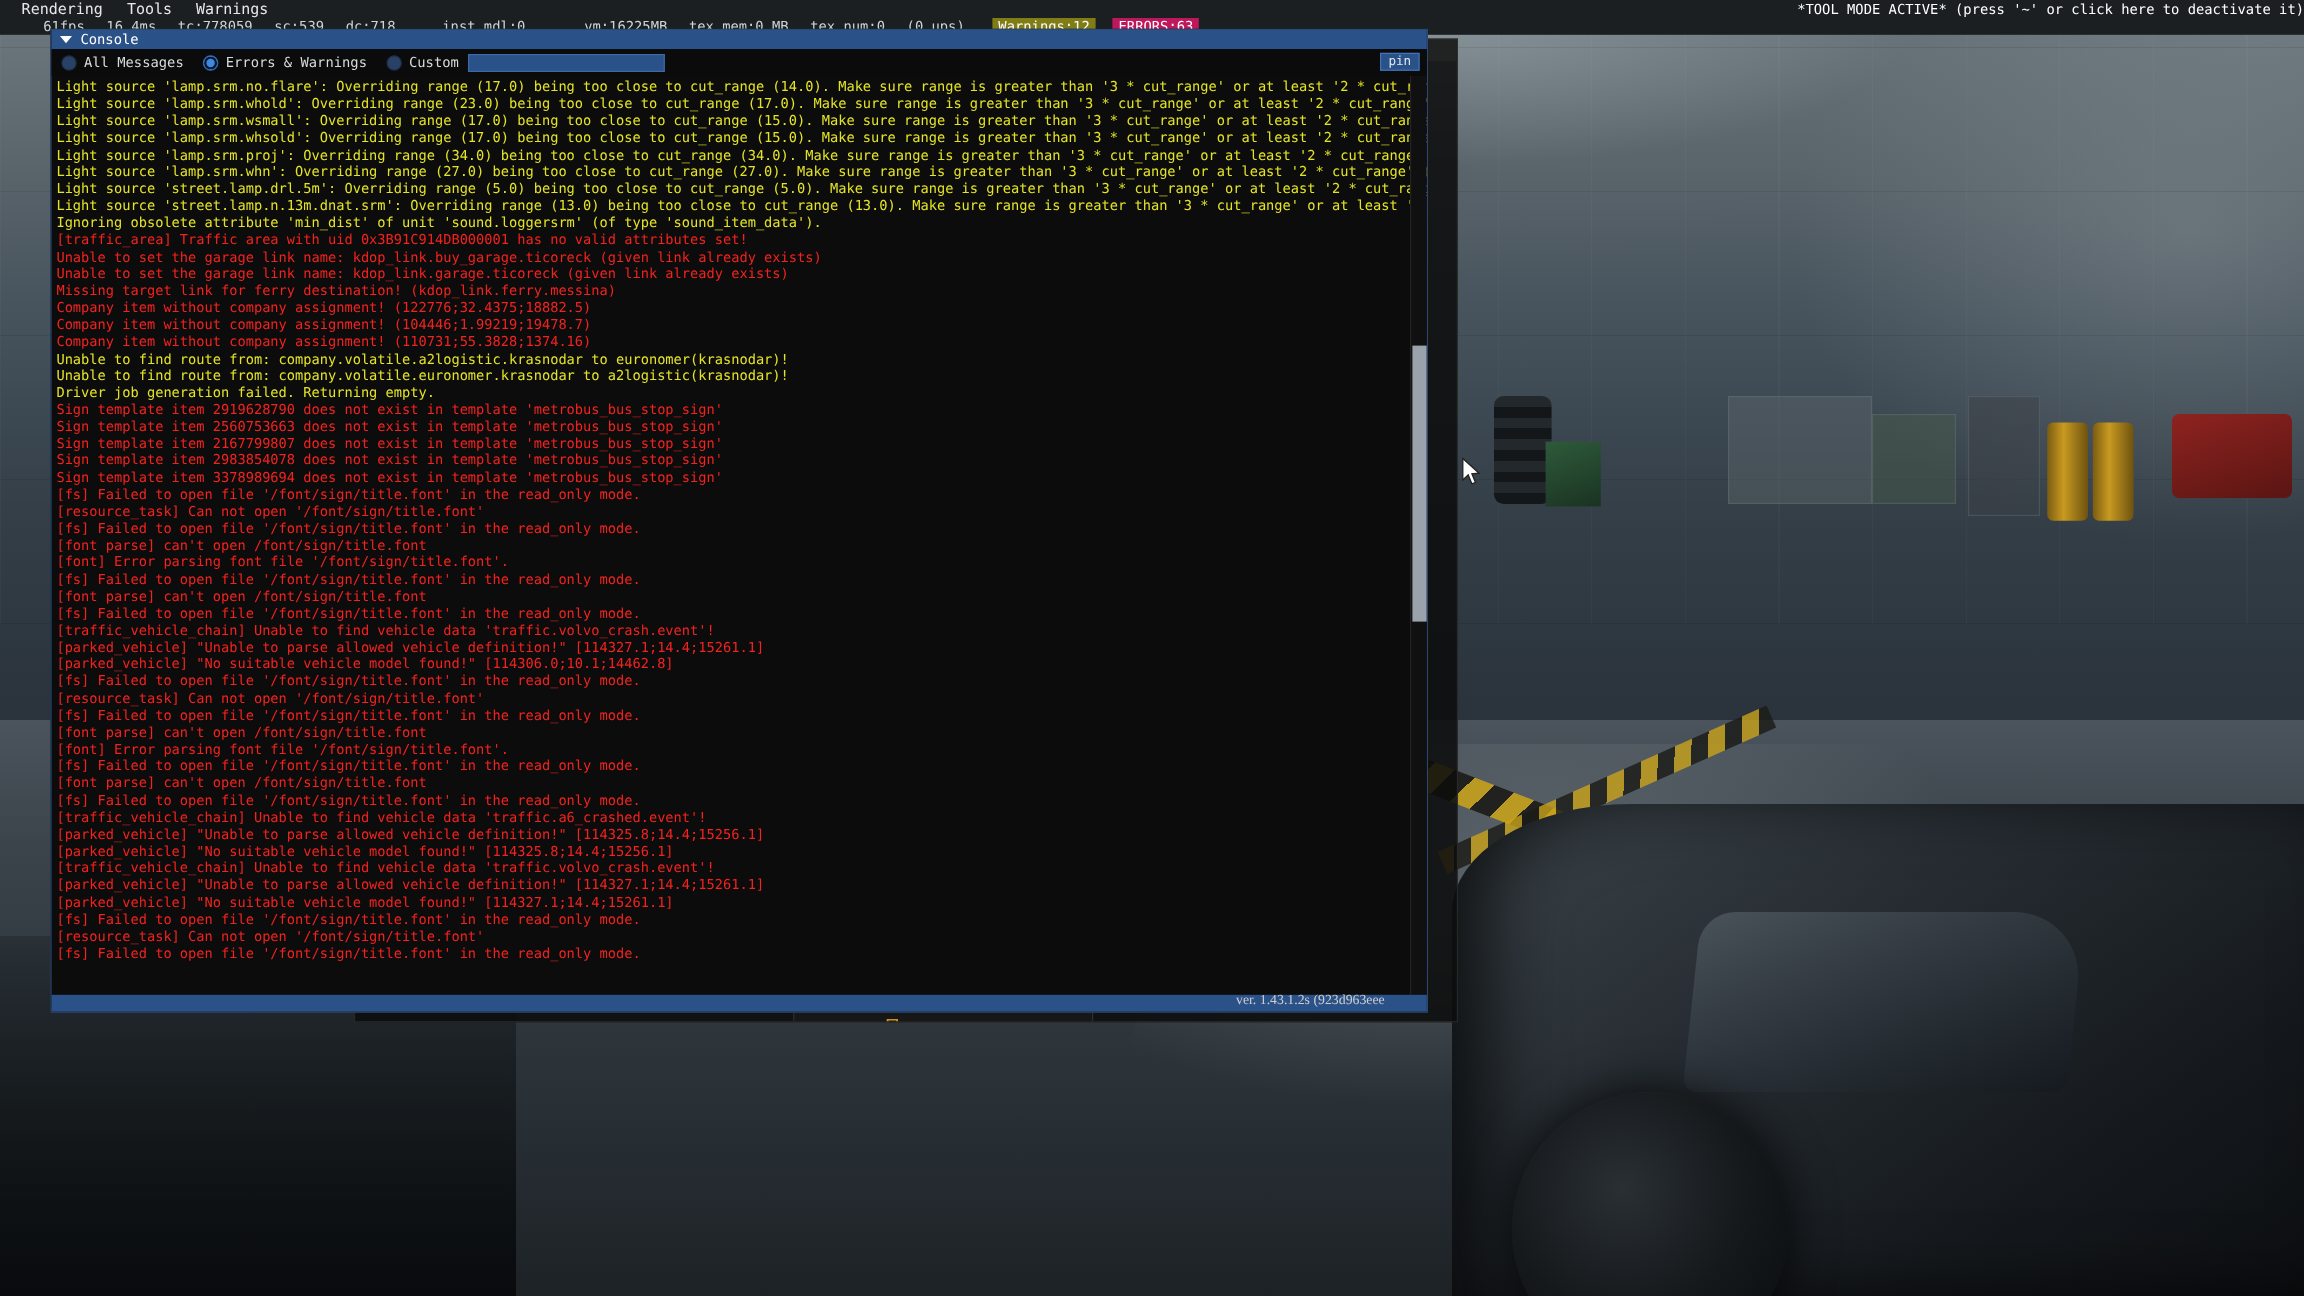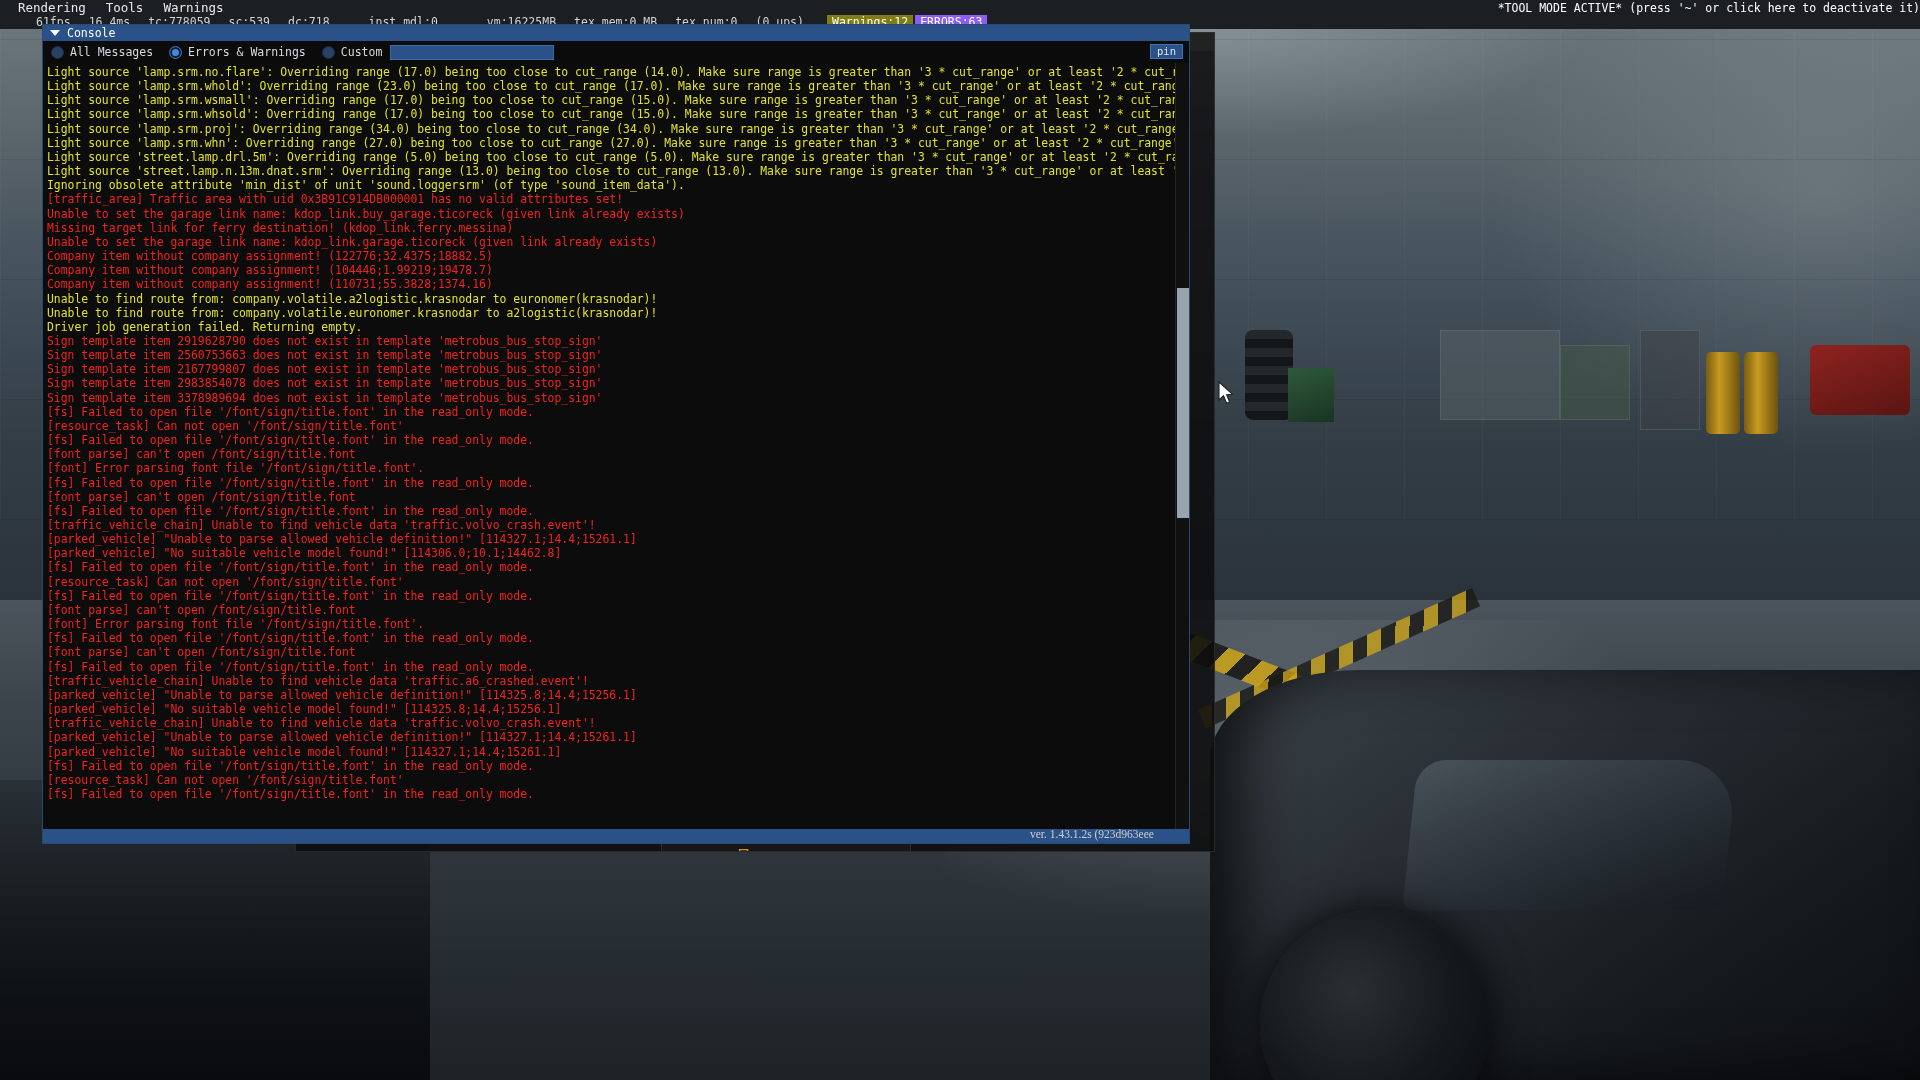--- a/index.html
+++ b/index.html
@@ -163,24 +163,24 @@
   }
   .stats-row .seg { padding: 0 9px; }
   .stats-row .seg.first { padding-left: 36px; }
   .stat-warn {
     background: #807d16;
     color: #ffffff;
     padding: 0 5px;
     margin-left: 14px;
   }
   .stat-err {
-    background: #8b5cf6;
+    background: #be185d;
     color: #ffffff;
     padding: 0 5px;
-    margin-left: 2px;
+    margin-left: 14px;
   }
   .toolmode {
     position: absolute;
     right: 0; top: 0;
     font-size: 11.5px;
     line-height: 16px;
     color: #ffffff;
     font-family: "DejaVu Sans Mono", monospace;
     white-space: nowrap;
     cursor: pointer;
@@ -628,22 +628,22 @@
           <div class="log-line warn">Light source 'lamp.srm.whold': Overriding range (23.0) being too close to cut_range (17.0). Make sure range is greater than '3 * cut_range' or at least '2 * cut_range' (10% error).</div>
           <div class="log-line warn">Light source 'lamp.srm.wsmall': Overriding range (17.0) being too close to cut_range (15.0). Make sure range is greater than '3 * cut_range' or at least '2 * cut_range' (10% error).</div>
           <div class="log-line warn">Light source 'lamp.srm.whsold': Overriding range (17.0) being too close to cut_range (15.0). Make sure range is greater than '3 * cut_range' or at least '2 * cut_range' (10% error).</div>
           <div class="log-line warn">Light source 'lamp.srm.proj': Overriding range (34.0) being too close to cut_range (34.0). Make sure range is greater than '3 * cut_range' or at least '2 * cut_range' (10% error).</div>
           <div class="log-line warn">Light source 'lamp.srm.whn': Overriding range (27.0) being too close to cut_range (27.0). Make sure range is greater than '3 * cut_range' or at least '2 * cut_range' (10% error).</div>
           <div class="log-line warn">Light source 'street.lamp.drl.5m': Overriding range (5.0) being too close to cut_range (5.0). Make sure range is greater than '3 * cut_range' or at least '2 * cut_range' (10% error).</div>
           <div class="log-line warn">Light source 'street.lamp.n.13m.dnat.srm': Overriding range (13.0) being too close to cut_range (13.0). Make sure range is greater than '3 * cut_range' or at least '2 * cut_range' (10% error).</div>
           <div class="log-line warn">Ignoring obsolete attribute 'min_dist' of unit 'sound.loggersrm' (of type 'sound_item_data').</div>
           <div class="log-line err">[traffic_area] Traffic area with uid 0x3B91C914DB000001 has no valid attributes set!</div>
           <div class="log-line err">Unable to set the garage link name: kdop_link.buy_garage.ticoreck (given link already exists)</div>
+          <div class="log-line err">Unable to set the garage link name: kdop_link.garage.ticoreck (given link already exists)</div>
           <div class="log-line err">Missing target link for ferry destination! (kdop_link.ferry.messina)</div>
-          <div class="log-line err">Unable to set the garage link name: kdop_link.garage.ticoreck (given link already exists)</div>
           <div class="log-line err">Company item without company assignment! (122776;32.4375;18882.5)</div>
           <div class="log-line err">Company item without company assignment! (104446;1.99219;19478.7)</div>
           <div class="log-line err">Company item without company assignment! (110731;55.3828;1374.16)</div>
           <div class="log-line warn">Unable to find route from: company.volatile.a2logistic.krasnodar to euronomer(krasnodar)!</div>
           <div class="log-line warn">Unable to find route from: company.volatile.euronomer.krasnodar to a2logistic(krasnodar)!</div>
           <div class="log-line warn">Driver job generation failed. Returning empty.</div>
           <div class="log-line err">Sign template item 2919628790 does not exist in template 'metrobus_bus_stop_sign'</div>
           <div class="log-line err">Sign template item 2560753663 does not exist in template 'metrobus_bus_stop_sign'</div>
           <div class="log-line err">Sign template item 2167799807 does not exist in template 'metrobus_bus_stop_sign'</div>
           <div class="log-line err">Sign template item 2983854078 does not exist in template 'metrobus_bus_stop_sign'</div>

